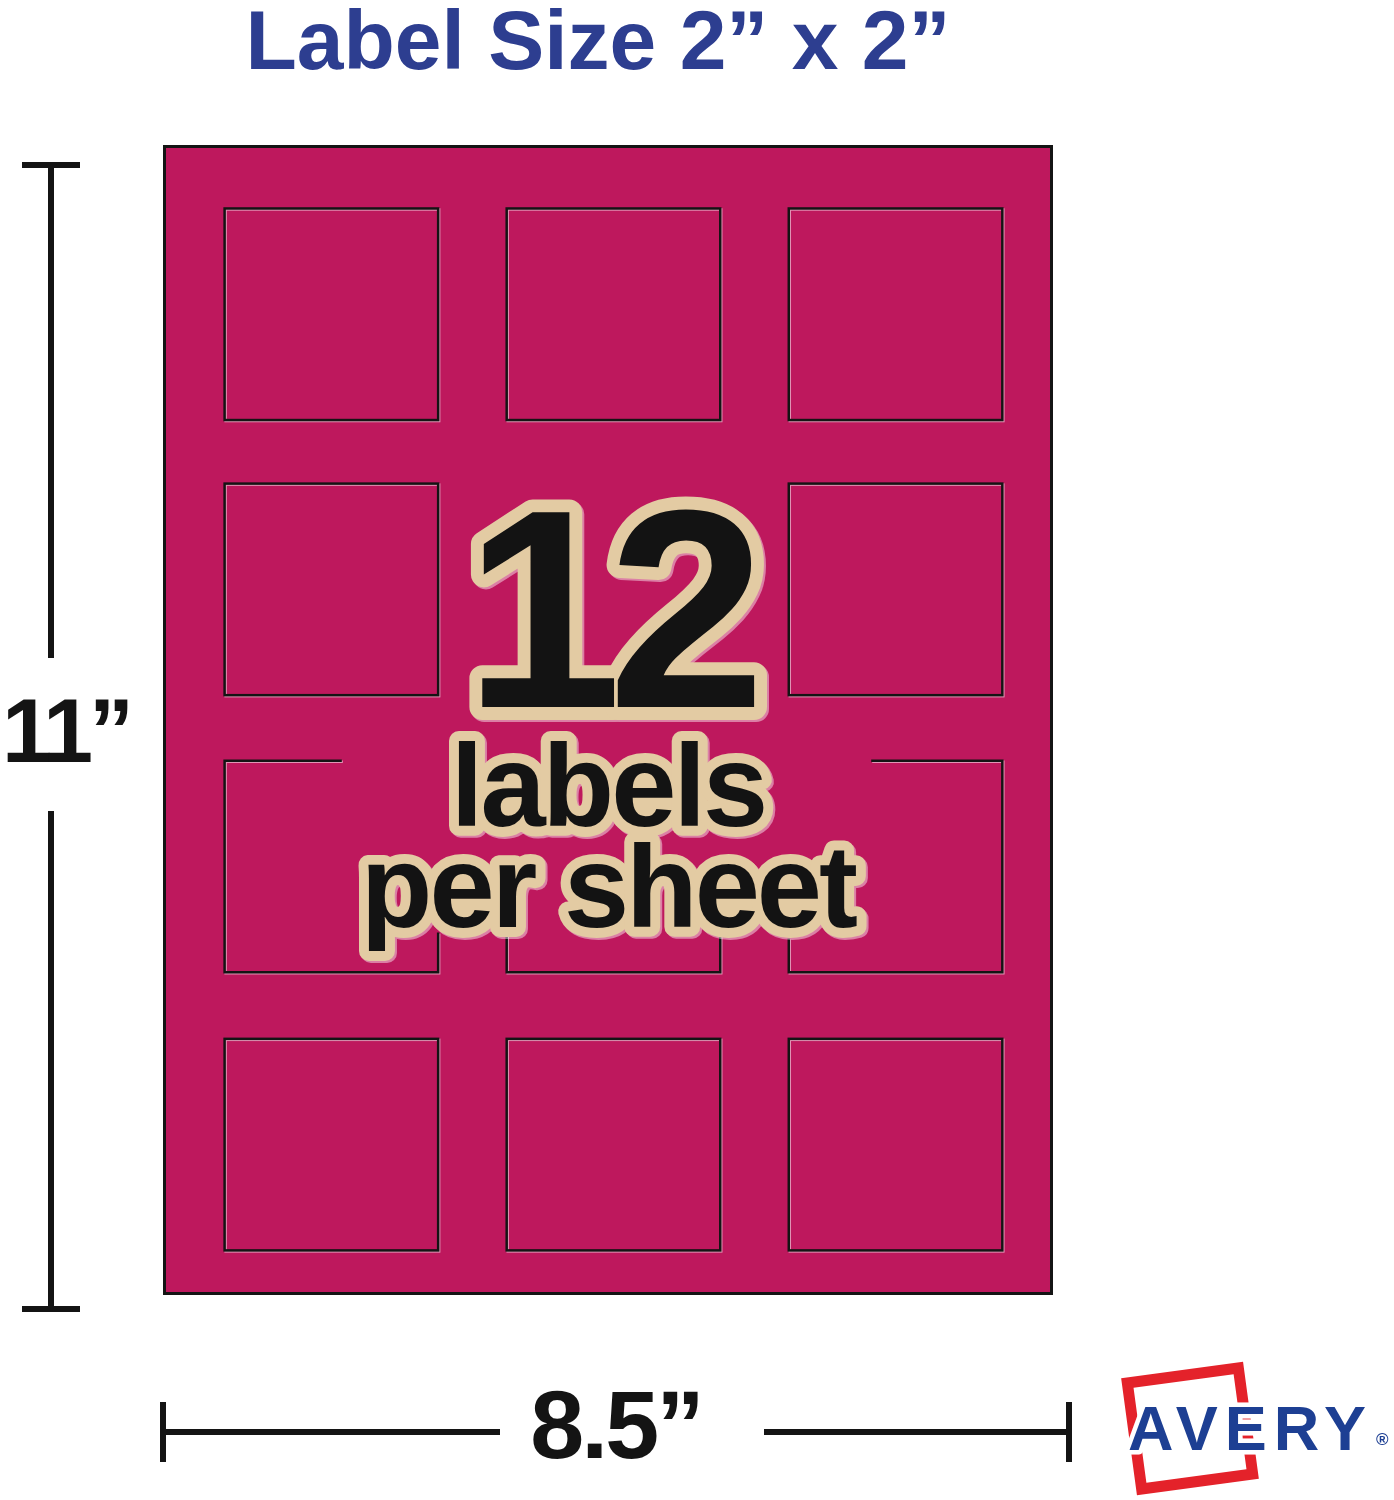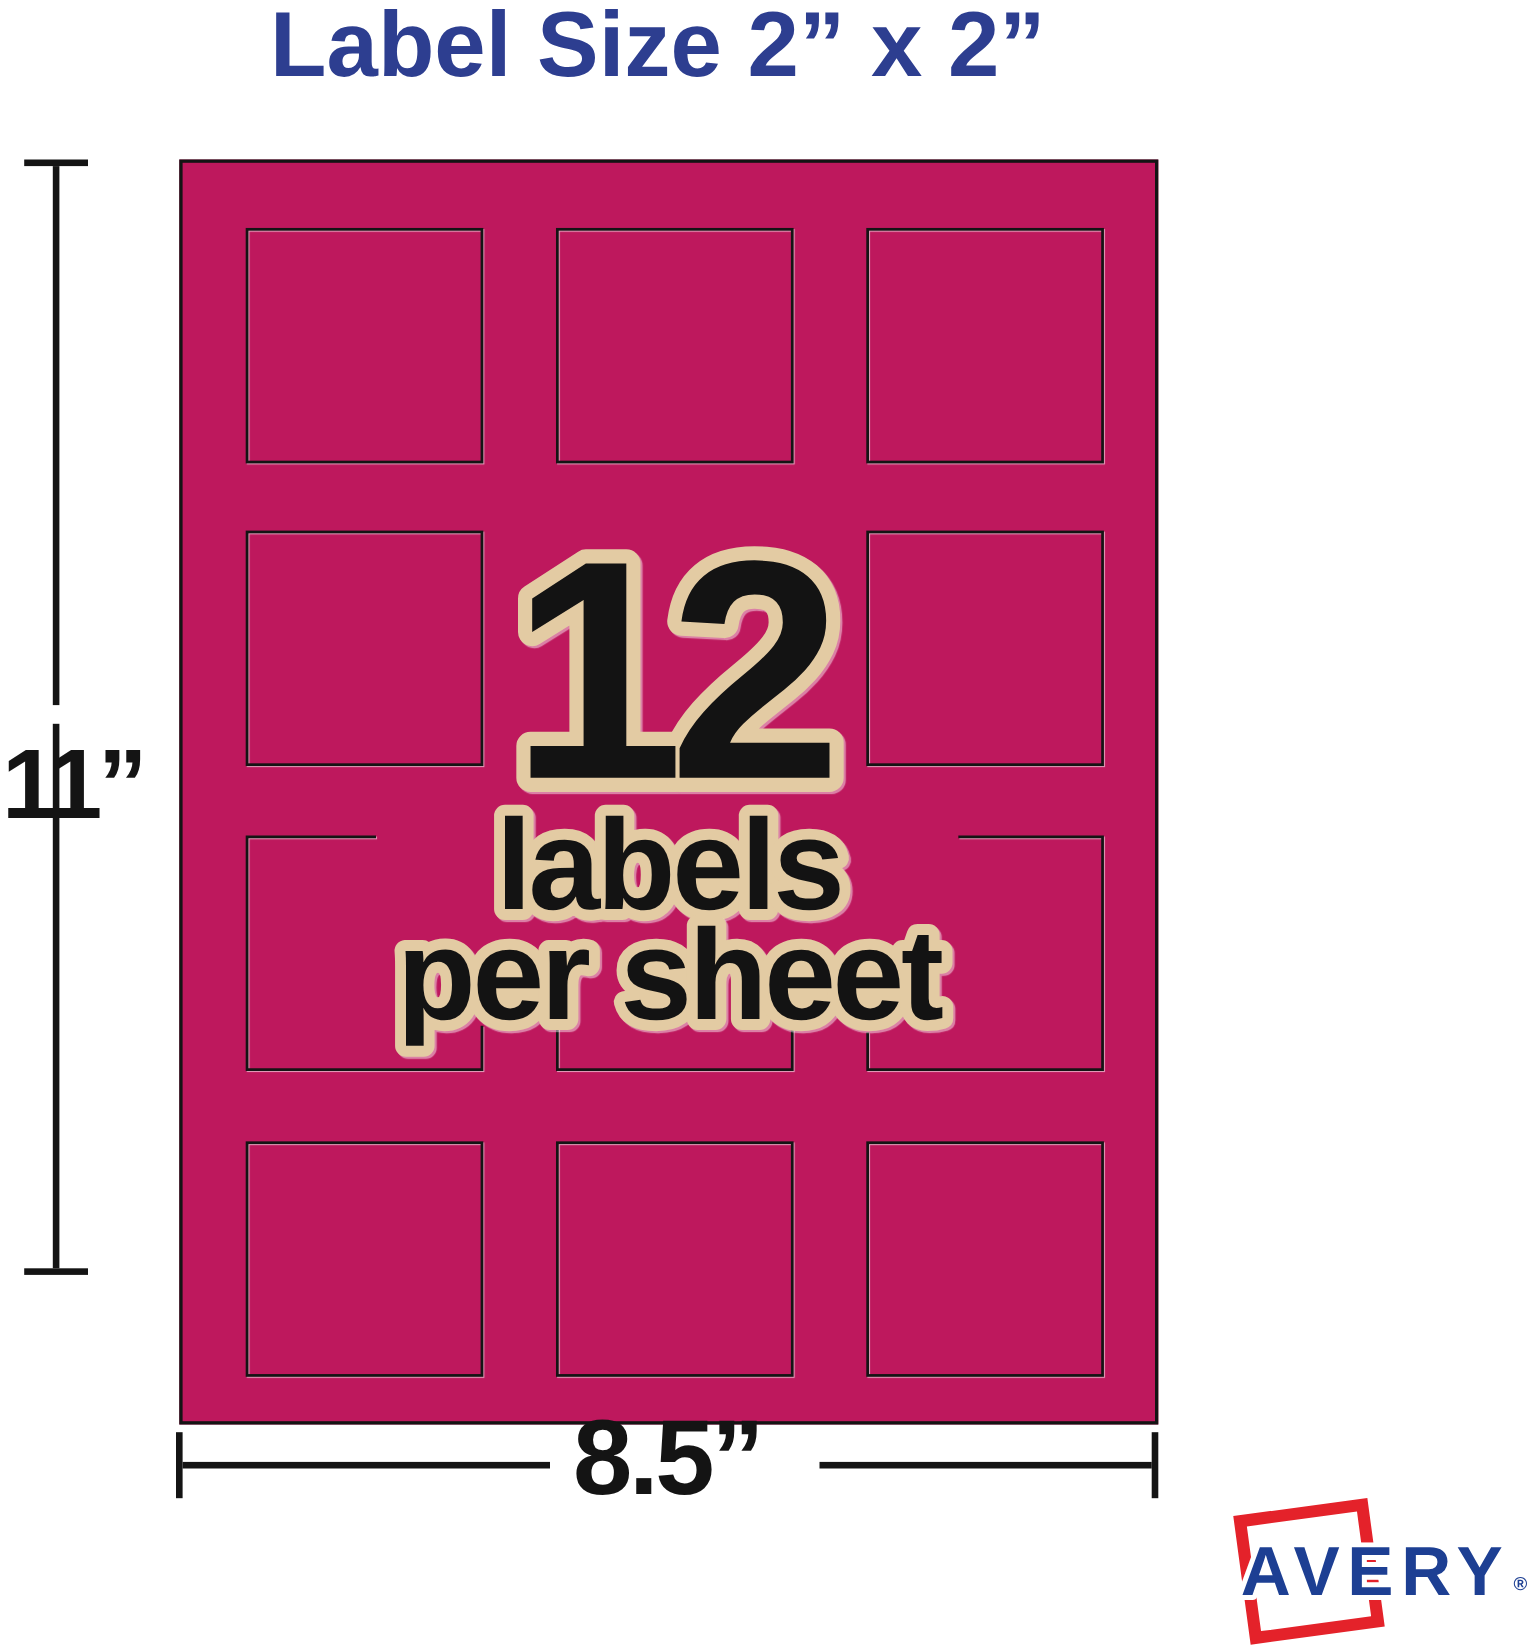--- a/index.html
+++ b/index.html
@@ -54,21 +54,21 @@
     stroke: #e3cba3;
     paint-order: stroke;
     stroke-linejoin: round;
     text-anchor: middle;
     filter: drop-shadow(2px 2px 0 rgba(255,255,255,0.45));
   }
   .num  { font-size: 285px; letter-spacing: -14px; stroke-width: 26px; }
   .word { font-size: 118px; letter-spacing: -3px;  stroke-width: 20px; }
 
   
-  .vdim { position: absolute; left: 22px; top: 145px; width: 58px; height: 1014px; }
+  .vdim { position: absolute; left: 22px; top: 162px; width: 58px; height: 1150px; }
   .vdim .vcap { position: absolute; left: 0; width: 58px; height: 6px; background: #141414; }
   .vdim .vcap.top { top: 0; }
   .vdim .vcap.bot { bottom: 0; }
   .vdim .vseg { position: absolute; left: 26px; width: 6px; background: #141414; }
   .vdim .vseg.s1 { top: 6px; height: 490px; }
   .vdim .vseg.s2 { bottom: 6px; height: 495px; }
   .vdim .dim-label {
     position: absolute;
     top: 524px;
     left: -24px;
@@ -76,21 +76,21 @@
     text-align: center;
     font-size: 90px;
     font-weight: bold;
     letter-spacing: -4px;
     line-height: 1;
     color: #141414;
     white-space: nowrap;
   }
 
   
-  .hdim { position: absolute; left: 160px; top: 1302px; width: 893px; height: 60px; }
+  .hdim { position: absolute; left: 160px; top: 1402px; width: 893px; height: 60px; padding-left: 19px; }
   .hdim .hcap { position: absolute; top: 0; width: 6px; height: 60px; background: #141414; }
   .hdim .hcap.left  { left: 0; }
   .hdim .hcap.right { right: 0; }
   .hdim .hseg { position: absolute; top: 27px; height: 6px; background: #141414; }
   .hdim .hseg.sl { left: 6px;  width: 334px; }
   .hdim .hseg.sr { right: 6px; width: 302px; }
   .hdim .dim-label {
     position: absolute;
     top: -26px;
     left: 50%;

